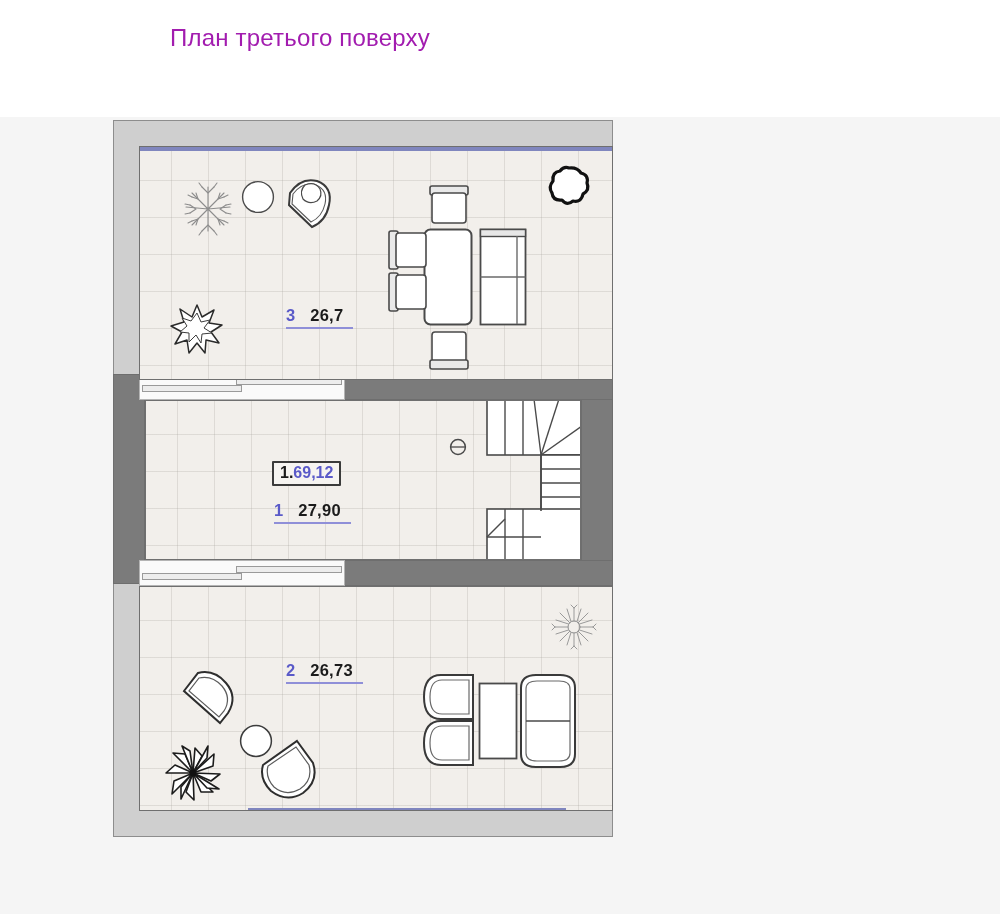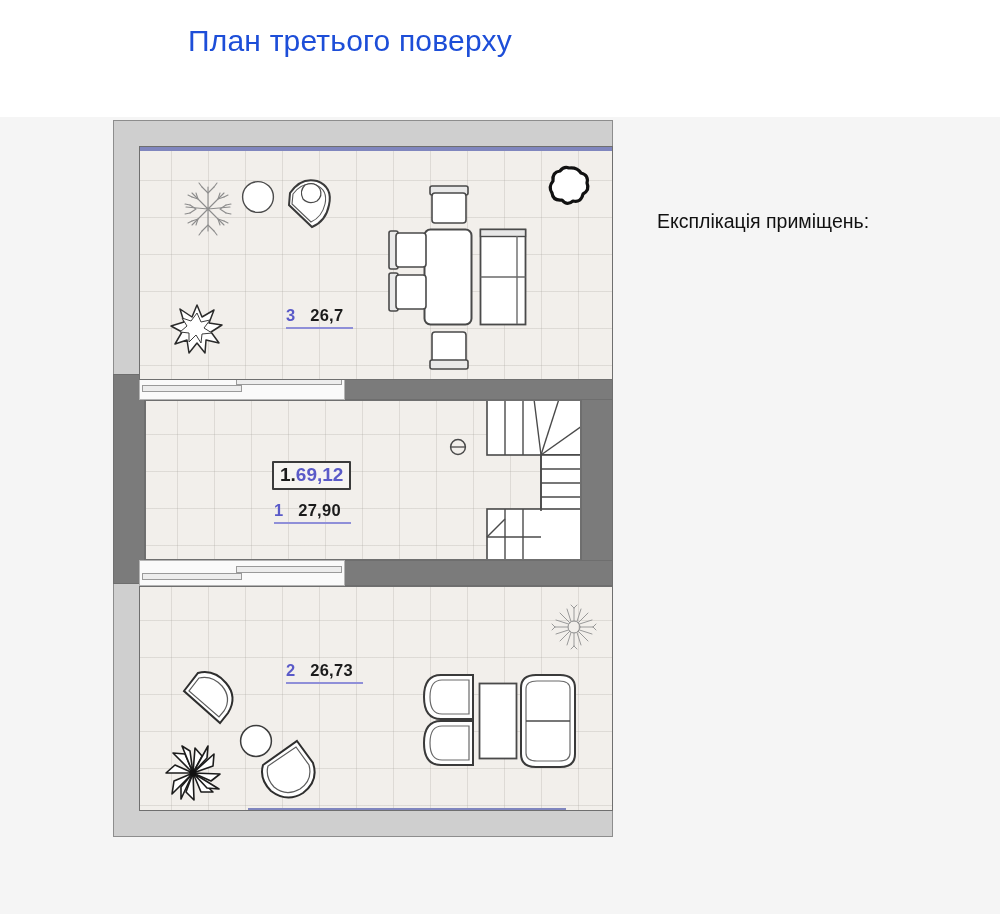--- a/index.html
+++ b/index.html
@@ -6,22 +6,22 @@
   body{
     width:1000px;height:914px;
     background:#f5f5f5;
     font-family:"Liberation Sans","DejaVu Sans",sans-serif;
     overflow:hidden;position:relative;
   }
   #header-band{
     position:absolute;left:0;top:0;width:1000px;height:117px;background:#ffffff;
   }
   #page-title{
-    position:absolute;left:188px;top:24px;
-    font-size:30px;color:#1d4ed8;letter-spacing:.2px;white-space:nowrap;
+    position:absolute;left:170px;top:24px;
+    font-size:24px;color:#a21caf;letter-spacing:.2px;white-space:nowrap;
   }
   
   #legend{
     position:absolute;left:657px;top:208px;
     font-size:19.5px;line-height:26px;color:#111;
   }
   #legend .ltitle{margin-bottom:1px;}
   
   #plan{
     position:absolute;left:113px;top:120px;width:440px;height:717px;
@@ -63,32 +63,31 @@
     white-space:nowrap;letter-spacing:.3px;
   }
   .rlabel .num{color:#5a5ac8;}
   .rlabel .ul{
     position:absolute;left:0;right:-10px;bottom:-4px;height:1.6px;background:#8f8fd8;
   }
   #tag-box{
     position:absolute;box-sizing:border-box;
     border:2px solid #3b3b3b;background:#f6f4f1;
     padding:1px 6px 2px 6px;border-radius:1px;
-    font-size:19px;font-weight:bold;color:#1b1b1b;white-space:nowrap;
+    font-size:16px;font-weight:bold;color:#1b1b1b;white-space:nowrap;
   }
   #tag-box .blue{color:#5a5ac8;}
 </style>
 </head>
 <body>
 
 <div id="header-band"></div>
 <div id="page-title">План третього поверху</div>
 
 <div id="legend">
-  <div class="ltitle">Експлікація приміщень:</div>
 </div>
 
 <div id="plan">
 
   <div class="wall-outer" style="left:0;top:0;width:500px;height:262px;"></div>
 
   <div class="wall-outer" style="left:0;top:455px;width:500px;height:262px;"></div>
 
   <div class="wall-dark" style="left:0;top:254px;width:32px;height:210px;"></div>
   <div class="wall-dark" style="left:468px;top:254px;width:32px;height:210px;"></div>

